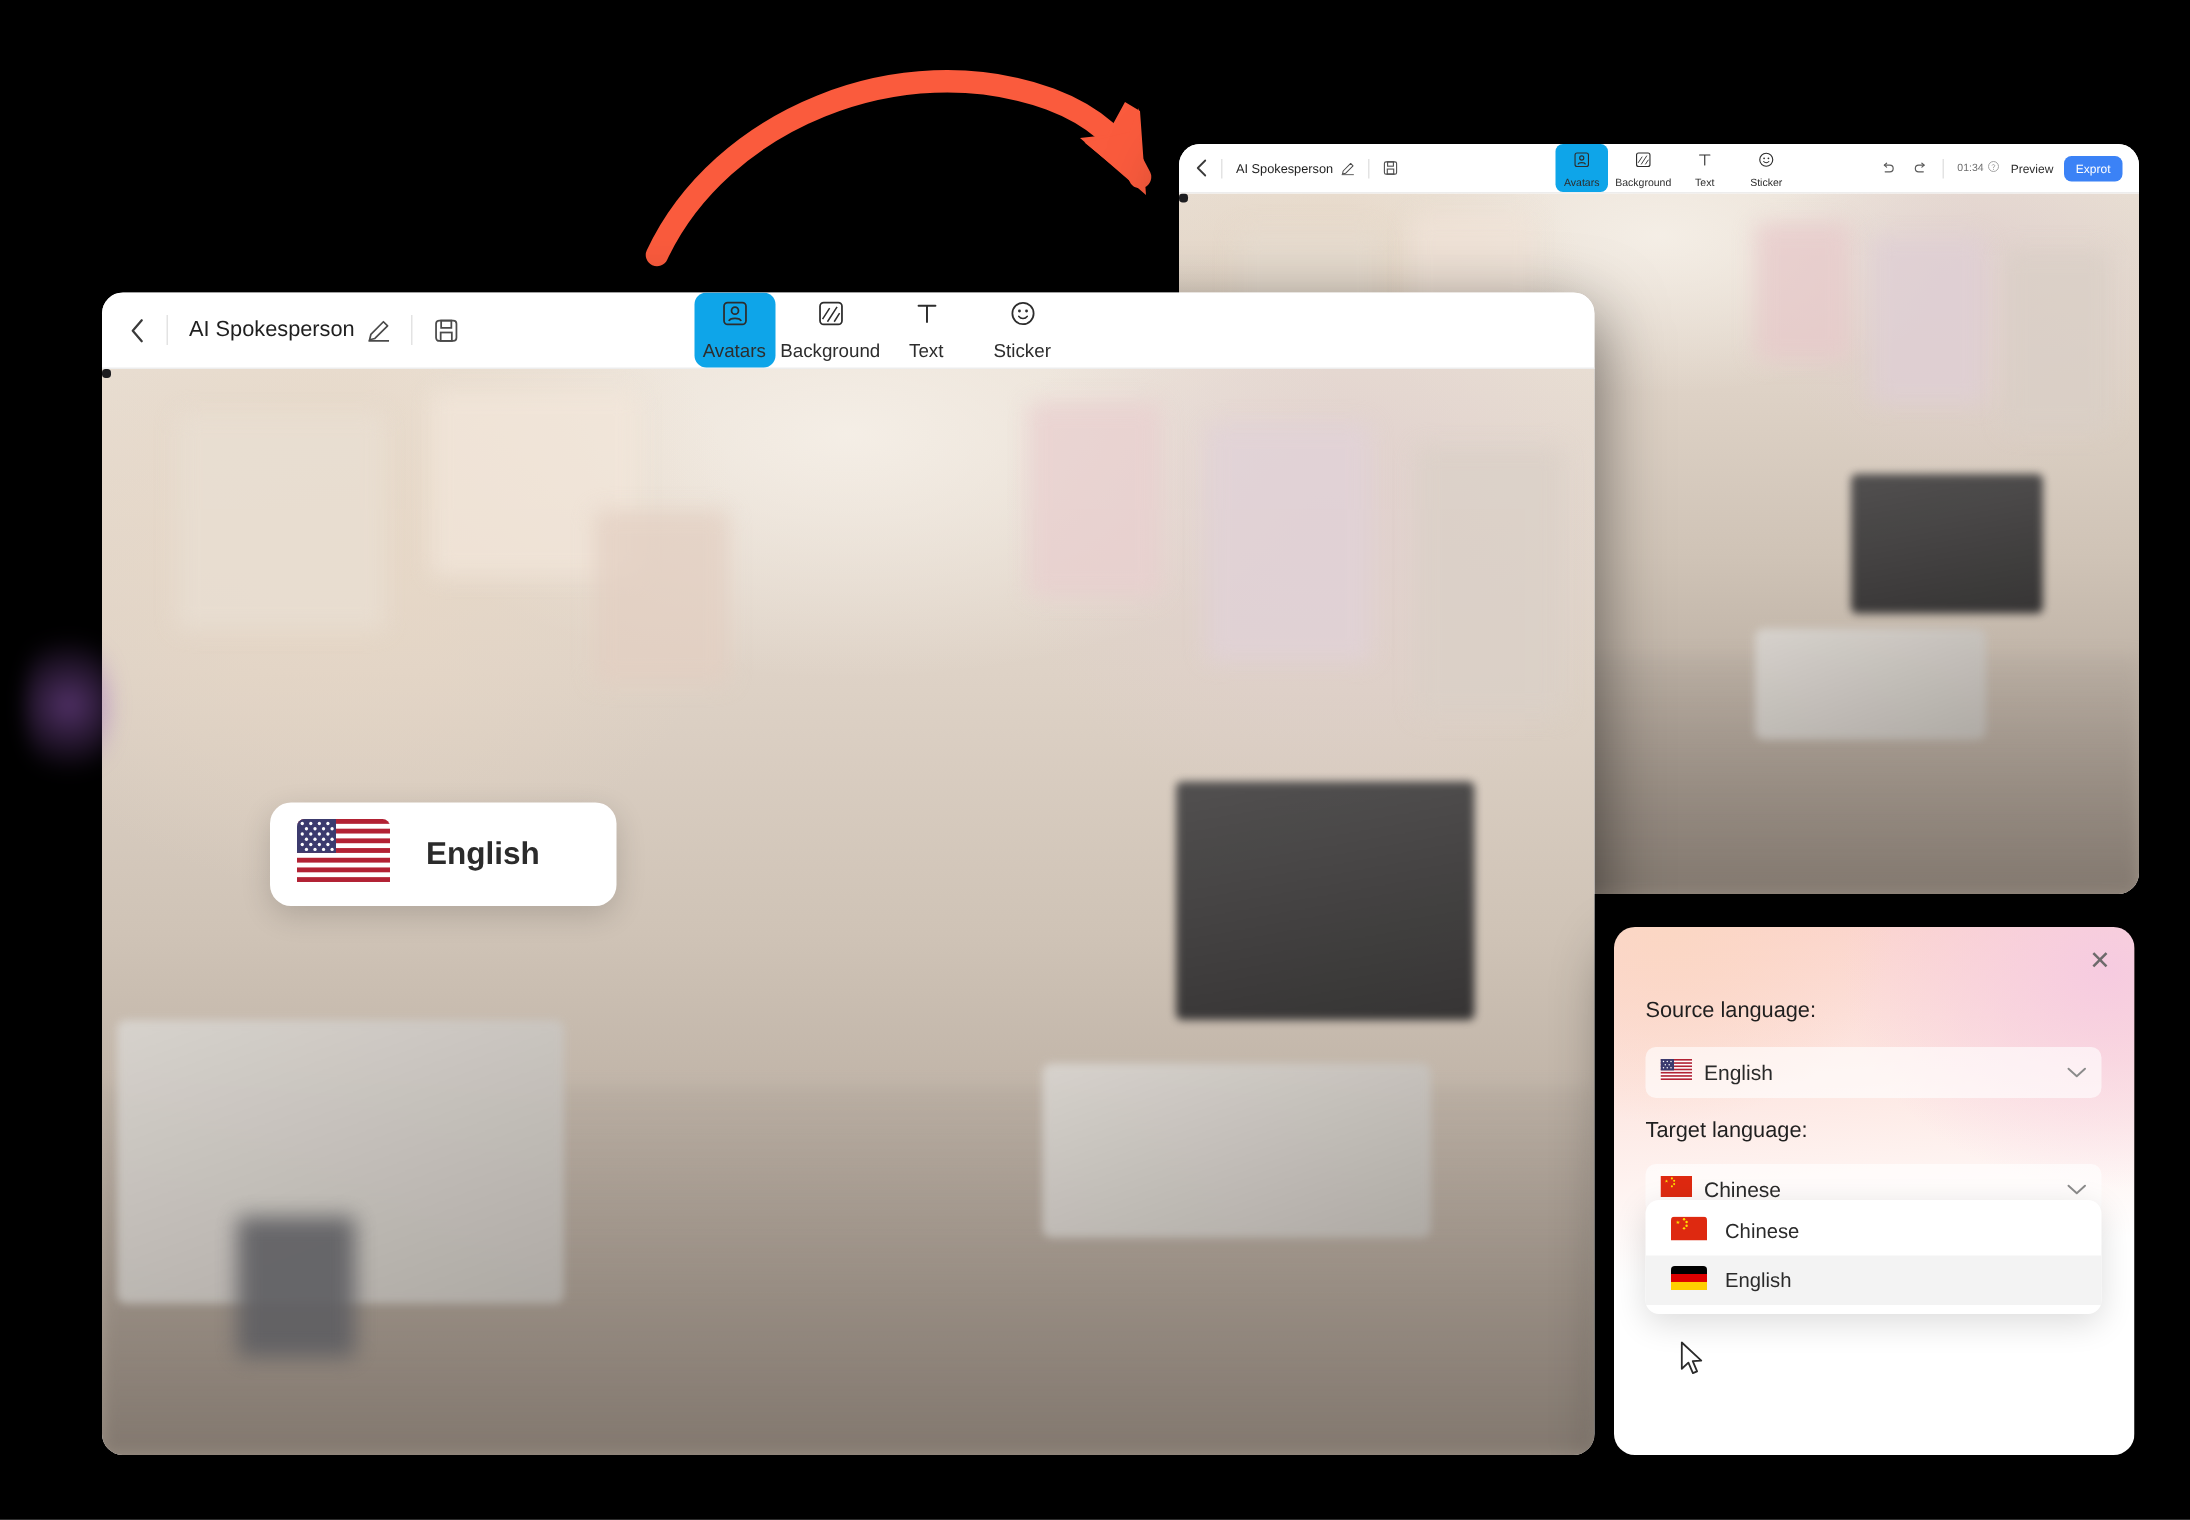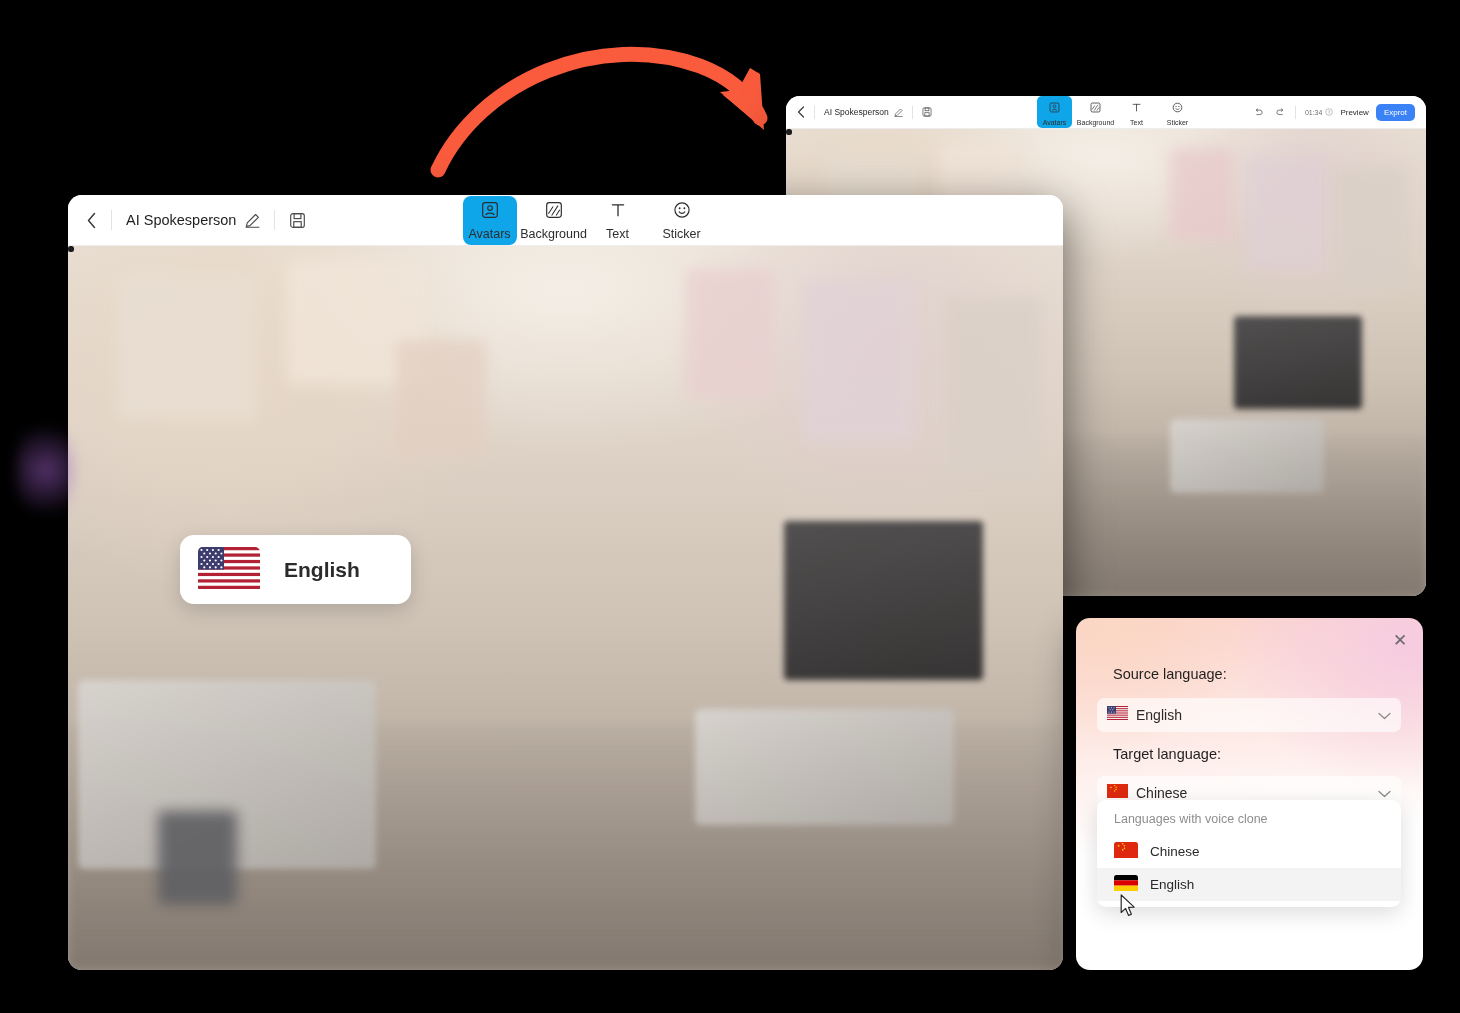--- a/index.html
+++ b/index.html
@@ -200,21 +200,21 @@
       radial-gradient(ellipse 80% 65% at 95% 8%, #f6cbe0 0%, rgba(246,203,224,0) 64%),
       linear-gradient(175deg, #fbd3cb 0%, #fde7e2 30%, #ffffff 62%, #ffffff 100%);
     box-shadow: 0 14px 40px rgba(0,0,0,.45);
   }
   .panel-close {
     position: absolute; right: 13px; top: 12px;
     width: 20px; height: 20px; cursor: pointer;
     display: flex; align-items: center; justify-content: center;
     color: #6d6a6b; font-size: 17px; line-height: 1;
   }
-  .panel-label { position: absolute; left: 37px; font-size: 14.5px; color: #1f1f1f; }
+  .panel-label { position: absolute; left: 21px; font-size: 14.5px; color: #1f1f1f; }
   .select-box {
     position: absolute; left: 21px; width: 304px; height: 34px;
     background: rgba(255,255,255,.62);
     border-radius: 7px;
     display: flex; align-items: center; padding: 0 10px; gap: 8px;
     cursor: pointer;
   }
   .select-box .sel-text { font-size: 14px; color: #2a2a2a; }
   .select-box .chev { margin-left: auto; color: #8b8b8b; }
 
@@ -584,21 +584,20 @@
       </span>
       <span class="sel-text">Chinese</span>
       <span class="chev">
         <svg width="13" height="8" viewBox="0 0 13 8">
             <path d="M1 1.5 L6.5 6.5 L12 1.5" stroke="#8b8b8b" stroke-width="1.3" fill="none" stroke-linecap="round" stroke-linejoin="round"></path>
           </svg>
       </span>
     </div>
 
     <div class="dropdown-list" style="top:182px">
-      <div class="dd-header">Languages with voice clone</div>
 
       <div class="dd-item">
         <span class="flag">
           <svg width="24" height="16" viewBox="0 0 24 16">
               <rect width="24" height="16" fill="#DE2910"></rect>
               <polygon points="4.6,2.6 5.5,5 3.1,3.5 6.1,3.5 3.7,5" fill="#FFDE00"></polygon>
               <circle cx="8.7" cy="1.8" r=".8" fill="#FFDE00"></circle>
               <circle cx="10.4" cy="3.7" r=".8" fill="#FFDE00"></circle>
               <circle cx="10.4" cy="6.2" r=".8" fill="#FFDE00"></circle>
               <circle cx="8.7" cy="7.9" r=".8" fill="#FFDE00"></circle>

